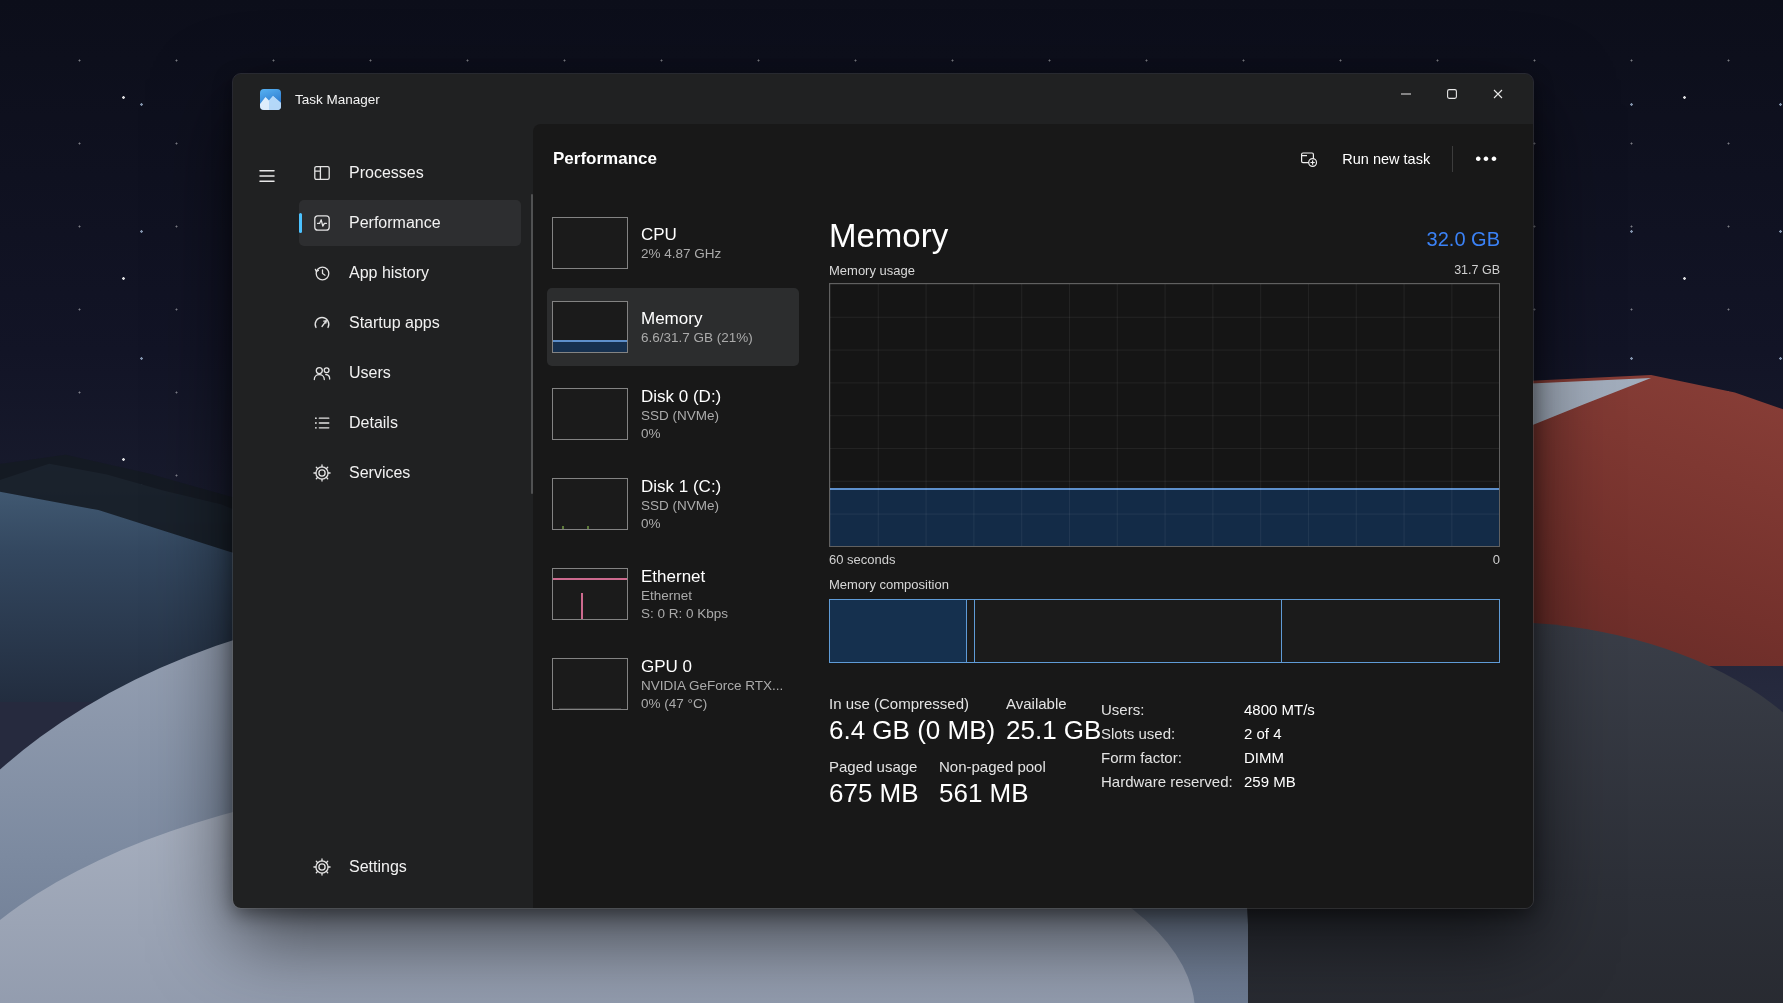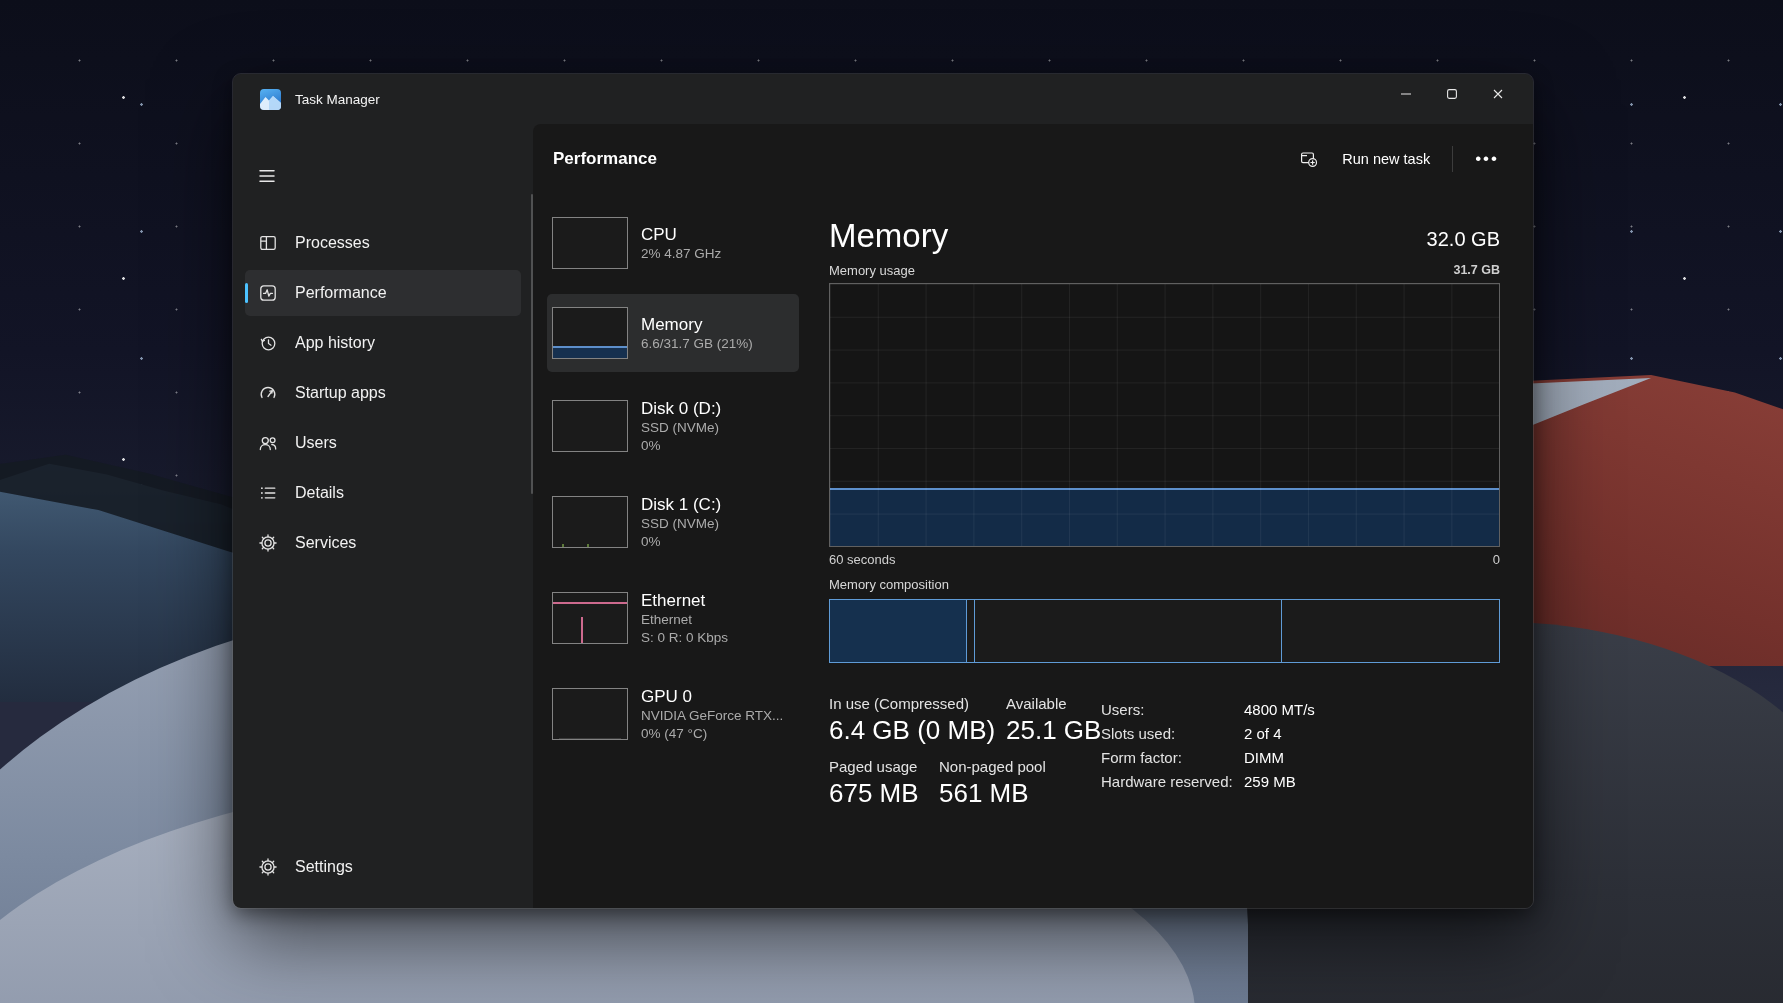--- a/index.html
+++ b/index.html
@@ -47,21 +47,21 @@
   
   .titlebar{position:absolute;left:0;top:0;right:0;height:50px;display:flex;align-items:center;}
   .appicon{width:21px;height:21px;border-radius:4px;margin-left:27px;
     background:linear-gradient(160deg,#57b2f3,#1f66c0);overflow:hidden;flex:none;}
   .title-text{margin-left:14px;font-size:13.5px;color:#f4f4f4;}
   .win-controls{margin-left:auto;display:flex;align-items:flex-start;height:100%;}
   .wc-btn{width:46px;height:40px;display:flex;align-items:center;justify-content:center;
     background:transparent;border:none;color:#e8e8e8;cursor:pointer;padding:0;}
   .win-controls{padding-right:12px;}
   
-  .sidebar{position:absolute;left:0;top:50px;bottom:0;width:300px;display:flex;flex-direction:column;justify-content:flex-end;}
+  .sidebar{position:absolute;left:0;top:50px;bottom:0;width:300px;display:flex;flex-direction:row;justify-content:flex-end;}
   .hamburger{margin:34px 0 0 14px;width:40px;height:36px;border:none;background:transparent;
     color:#e8e8e8;display:flex;align-items:center;justify-content:center;cursor:pointer;border-radius:4px;}
   .nav{margin-top:24px;display:flex;flex-direction:column;flex:1;}
   .nav-item{position:relative;height:46px;margin:2px 12px;display:flex;align-items:center;
     border-radius:5px;cursor:pointer;}
   .nav-item.selected{background:#2d2e30;}
   .accent-pill{position:absolute;left:0;top:13px;width:3px;height:20px;border-radius:2px;background:#4cc2ff;display:none;}
   .nav-item.selected .accent-pill{display:block;}
   .nicon{width:20px;height:20px;margin-left:13px;color:#e3e3e3;flex:none;display:flex;}
   .nlabel{margin-left:17px;font-size:16px;color:#f2f2f2;}
@@ -75,43 +75,43 @@
   .page-title{font-size:17px;font-weight:700;color:#fff;}
   .header-right{margin-left:auto;display:flex;align-items:center;}
   .rnt{display:flex;align-items:center;gap:24px;background:transparent;border:none;color:#fff;
     font-size:14.5px;font-family:inherit;padding:8px 12px;border-radius:4px;cursor:pointer;}
   .rnt-icon{display:flex;color:#f0f0f0;}
   .hdiv{width:1px;height:26px;background:#3c3c3c;margin:0 10px;}
   .more-btn{background:transparent;border:none;color:#fff;cursor:pointer;padding:6px 12px;border-radius:4px;
     font-size:17px;letter-spacing:2px;line-height:10px;}
   
   .content{display:flex;padding:10px 32px 0 14px;}
-  .perf-list{width:252px;flex:none;display:flex;flex-direction:column;gap:12px;}
+  .perf-list{width:252px;flex:none;display:flex;flex-direction:column;gap:6px;}
   .perf-item{display:flex;align-items:center;border-radius:5px;padding-left:5px;cursor:pointer;}
   .perf-item.two{height:78px;}
   .perf-item.three{height:84px;}
   .perf-item.selected{background:#2c2d2e;}
   .thumb{width:74px;height:50px;border:1px solid #838383;background:#1b1b1b;position:relative;flex:none;}
   .thumb .memfill{position:absolute;left:0;right:0;bottom:0;height:21%;background:#16304f;border-top:2px solid #5d8fcb;}
   .thumb .ethline{position:absolute;left:0;right:0;top:18%;height:2px;background:#cd6a8e;}
   .thumb .ethspike{position:absolute;left:38%;bottom:0;width:2px;height:52%;background:#cd6a8e;}
   .thumb .tick1,.thumb .tick2{position:absolute;bottom:0;width:2px;height:3px;background:#5d7a3a;}
   .thumb .tick1{left:12%;} .thumb .tick2{left:46%;}
   .thumb .gputick{position:absolute;bottom:0;left:8%;right:8%;height:1px;background:rgba(255,255,255,.14);}
   .pi-text{margin-left:13px;display:flex;flex-direction:column;min-width:0;}
   .pi-name{font-size:17px;color:#fff;line-height:21px;white-space:nowrap;}
   .pi-sub{font-size:13.5px;color:#ababab;line-height:18px;white-space:nowrap;}
   
   .detail{margin-left:30px;width:671px;flex:none;}
   .detail-title-row{display:flex;align-items:flex-end;margin-top:14px;}
   .detail-title{font-size:33px;font-weight:300;line-height:36px;color:#fff;}
-  .detail-cap{margin-left:auto;font-size:20px;font-weight:300;color:#ffffff;padding-bottom:3px;}
+  .detail-cap{margin-left:auto;font-size:20px;font-weight:300;color:#3b82f6;padding-bottom:3px;}
   .usage-row{display:flex;margin-top:9px;margin-bottom:5px;gap:16px;}
   .usage-label{font-size:13px;color:#d8d8d8;}
-  .usage-max{margin-left:auto;font-size:12.5px;color:#cfcfcf;font-weight:bold;}
+  .usage-max{margin-left:auto;font-size:12.5px;color:#cfcfcf;}
   .chart{position:relative;height:262px;border:1px solid #606060;background:#151515;overflow:hidden;}
   .chart .fill{position:absolute;left:0;right:0;bottom:0;background:#132b47;border-top:2px solid #5d8fcb;}
   .chart .grid{position:absolute;inset:0;
     background-image:
       linear-gradient(to right, rgba(255,255,255,.06) 1px, transparent 1px),
       linear-gradient(to bottom, rgba(255,255,255,.06) 1px, transparent 1px);
     background-size:47.8px 32.8px;}
   .time-row{display:flex;margin-top:5px;font-size:13px;color:#d0d0d0;}
   .time-right{margin-left:auto;}
   .comp-label{margin-top:10px;font-size:13px;color:#d8d8d8;}

